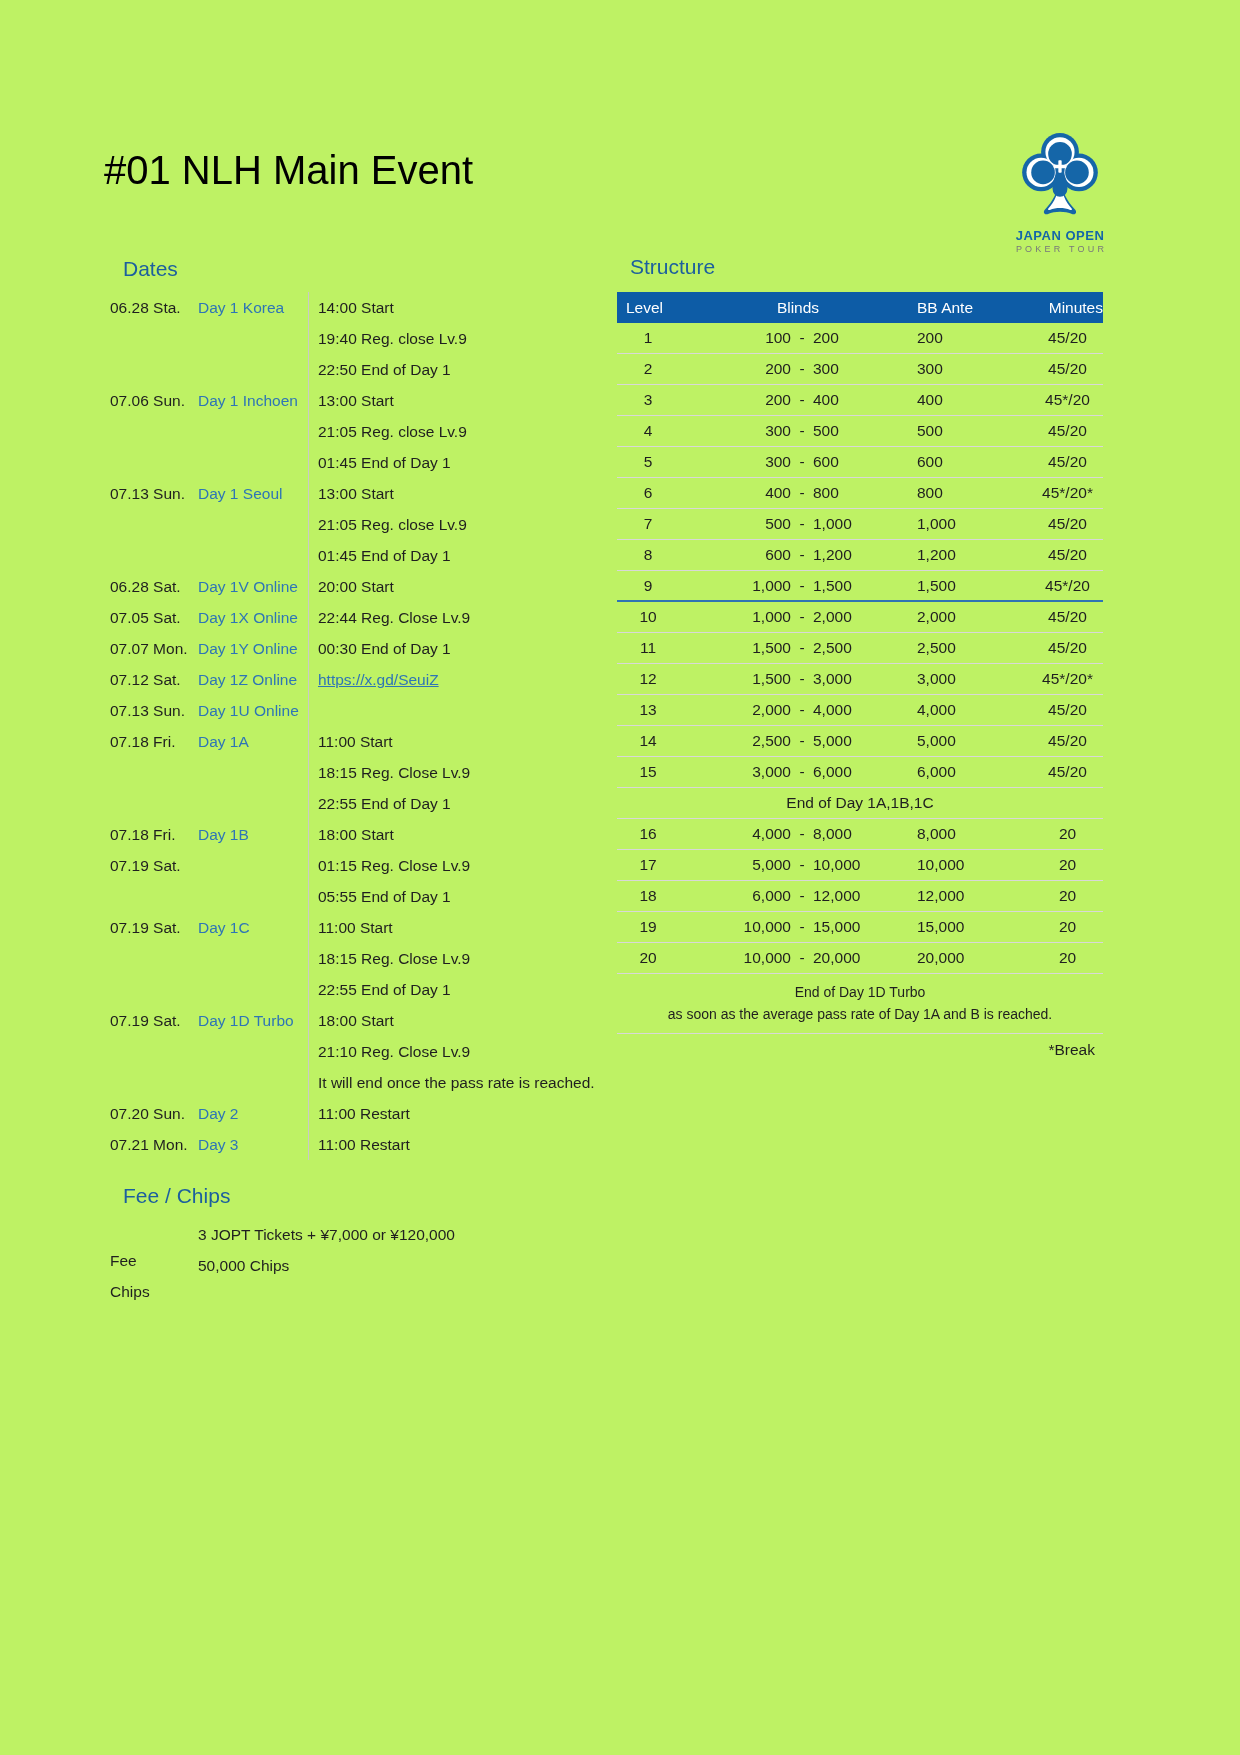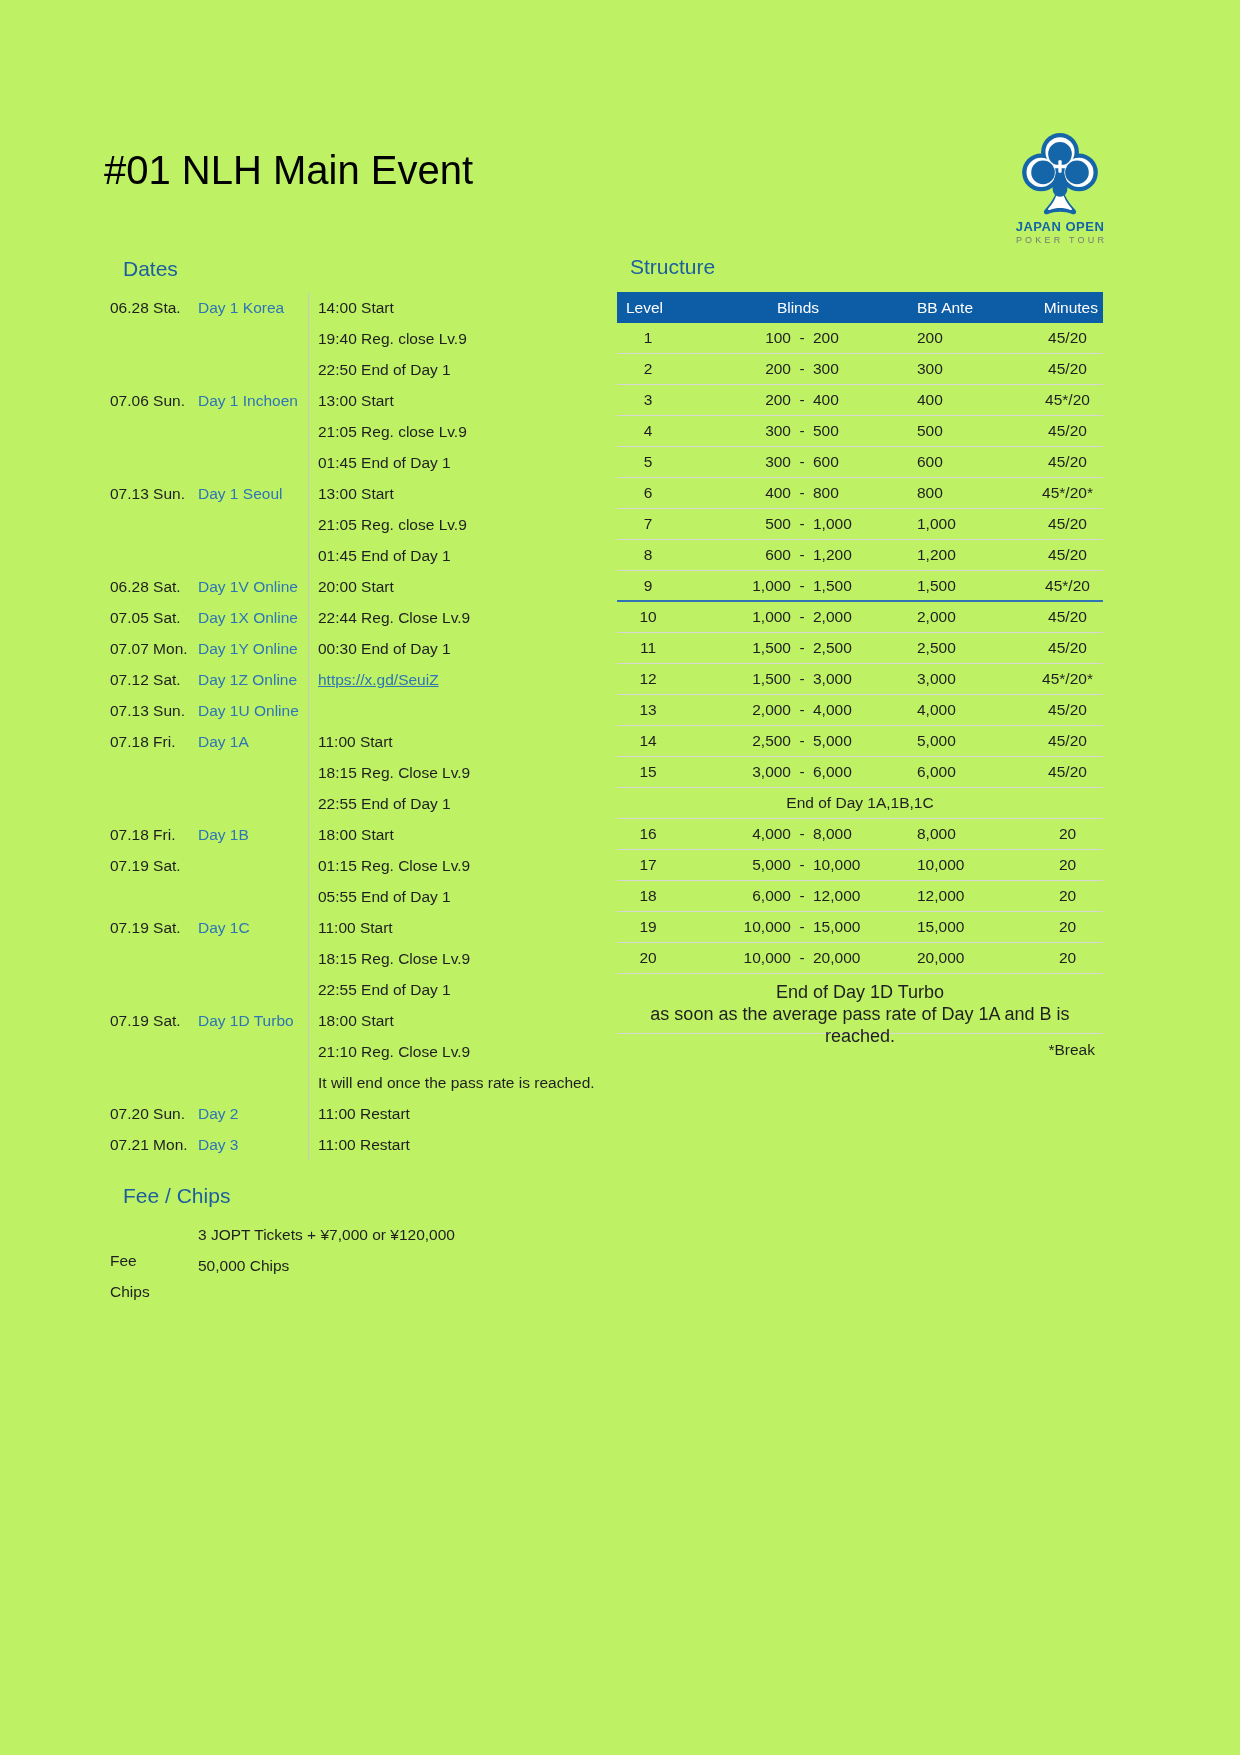--- a/index.html
+++ b/index.html
@@ -12,53 +12,53 @@
     font-size:40px;font-weight:400;color:#000;white-space:nowrap;
   }
   h2.sec{
     margin:13px;height:21px;line-height:21px;font-size:21px;font-weight:400;
     color:var(--heading-blue,#1c5f9e);
   }
 
   
   .logo{position:absolute;left:1008px;top:133px;width:104px;text-align:center;}
   .logo svg{display:block;margin:0 auto;}
-  .logo-line1{font-size:13px;font-weight:bold;color:var(--logo-blue,#1566a8);letter-spacing:.5px;margin-top:4px;white-space:nowrap;}
+  .logo-line1{font-size:13px;font-weight:bold;color:var(--logo-blue,#1566a8);letter-spacing:.5px;margin-top:13px;white-space:nowrap;}
   .logo-line2{font-size:9px;color:var(--logo-gray,#77787b);letter-spacing:3.2px;margin-top:1px;white-space:nowrap;padding-left:3px;}
 
   
   .dates{position:absolute;left:110px;top:245px;width:510px;}
   .drow{display:flex;height:31px;line-height:31px;font-size:15.5px;}
   .c-date{width:88px;white-space:nowrap;}
   .c-day{width:110px;color:var(--day-blue,#2e75b6);white-space:nowrap;}
   .c-time{flex:1;border-left:1px solid #c9c9c9;padding-left:9px;white-space:nowrap;}
   .time-link{color:var(--link-blue,#2e75b6);text-decoration:underline;cursor:pointer;}
 
   
   .structure{position:absolute;left:617px;top:244px;width:486px;}
   .structure h2.sec{height:22px;line-height:20px;}
   .thead{display:flex;height:31px;line-height:31px;background:var(--table-header-bg,#0d5ca6);
          color:var(--table-header-text,#fff);font-size:15.5px;}
   .thead .c-level{text-align:left;padding-left:9px;}
   .thead .c-blinds{display:block;text-align:center;}
-  .thead .c-min{text-align:right;padding-right:5px;padding-left:0;}
+  .thead .c-min{text-align:right;padding-left:0;}
   .srow{display:flex;height:31px;line-height:30px;font-size:15.5px;
         border-bottom:1px solid var(--row-line,#d8d8d8);box-sizing:border-box;}
   .srow.blue-sep{border-bottom:2px solid var(--blue-separator,#2e74b5);}
   .c-level{width:62px;text-align:center;box-sizing:border-box;}
   .c-blinds{width:238px;display:flex;}
   .sb{width:112px;text-align:right;white-space:nowrap;}
   .dash{width:22px;text-align:center;}
   .bb{flex:1;text-align:left;white-space:nowrap;}
   .c-ante{width:95px;text-align:left;padding-right:6px;box-sizing:border-box;white-space:nowrap;}
   .c-min{flex:1;text-align:center;padding-left:20px;white-space:nowrap;}
   .span-row{display:block;text-align:center;height:31px;line-height:30px;font-size:15.5px;
             border-bottom:1px solid var(--row-line,#d8d8d8);box-sizing:border-box;}
   .note-row{height:60px;box-sizing:border-box;padding-top:7px;text-align:center;
-            font-size:18px;line-height:22px;border-bottom:1px solid var(--row-line,#d8d8d8);}
+            font-size:14px;line-height:22px;border-bottom:1px solid var(--row-line,#d8d8d8);}
   .break-row{height:32px;line-height:32px;text-align:right;padding-right:8px;font-size:15.5px;}
 
   
   .fee{position:absolute;left:110px;top:1172px;width:520px;}
   #fee-rows{margin-top:5px;}
   .frow{display:flex;height:31px;line-height:31px;font-size:15.5px;}
   .flabel{width:88px;margin-top:26px;}
   .fvalue{flex:1;white-space:nowrap;}
 </style>
 </head>

